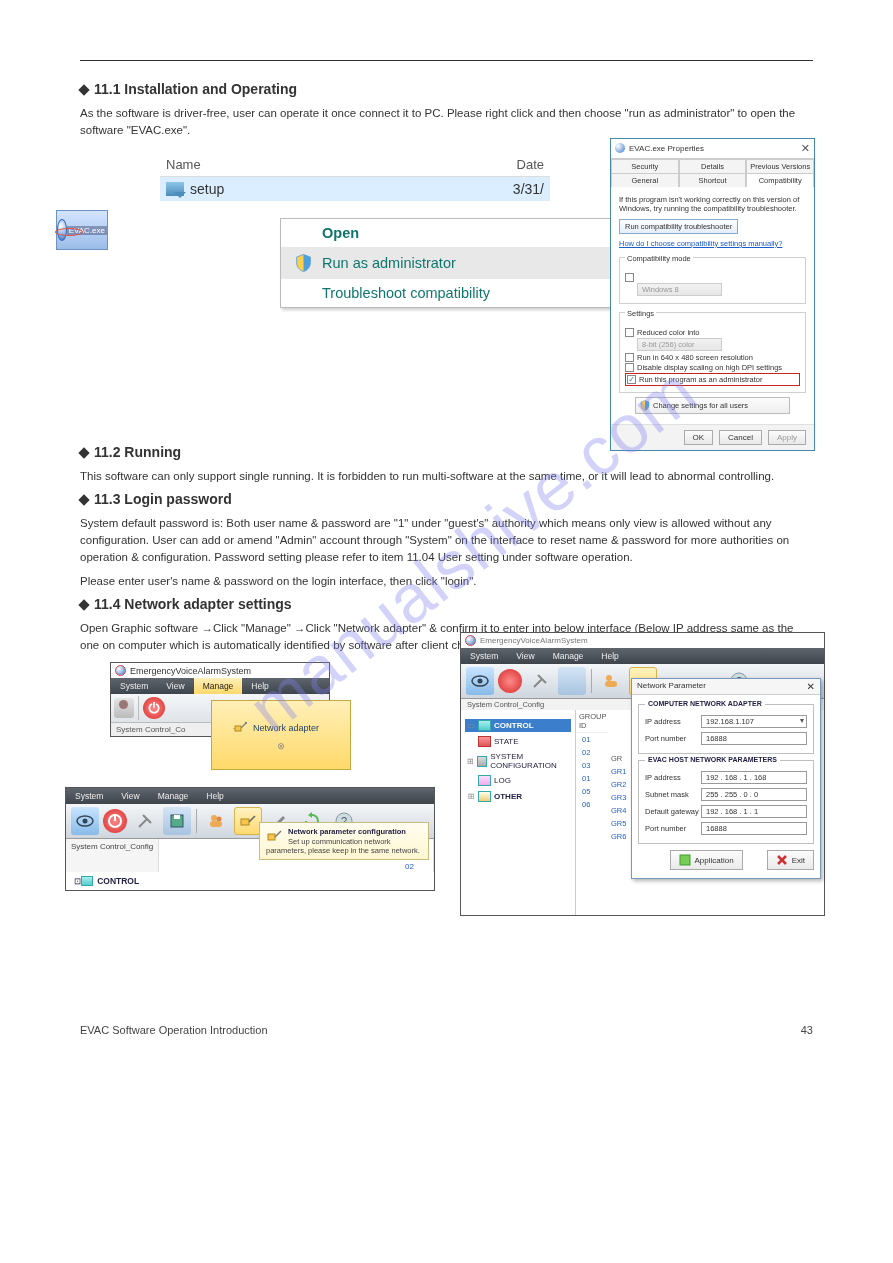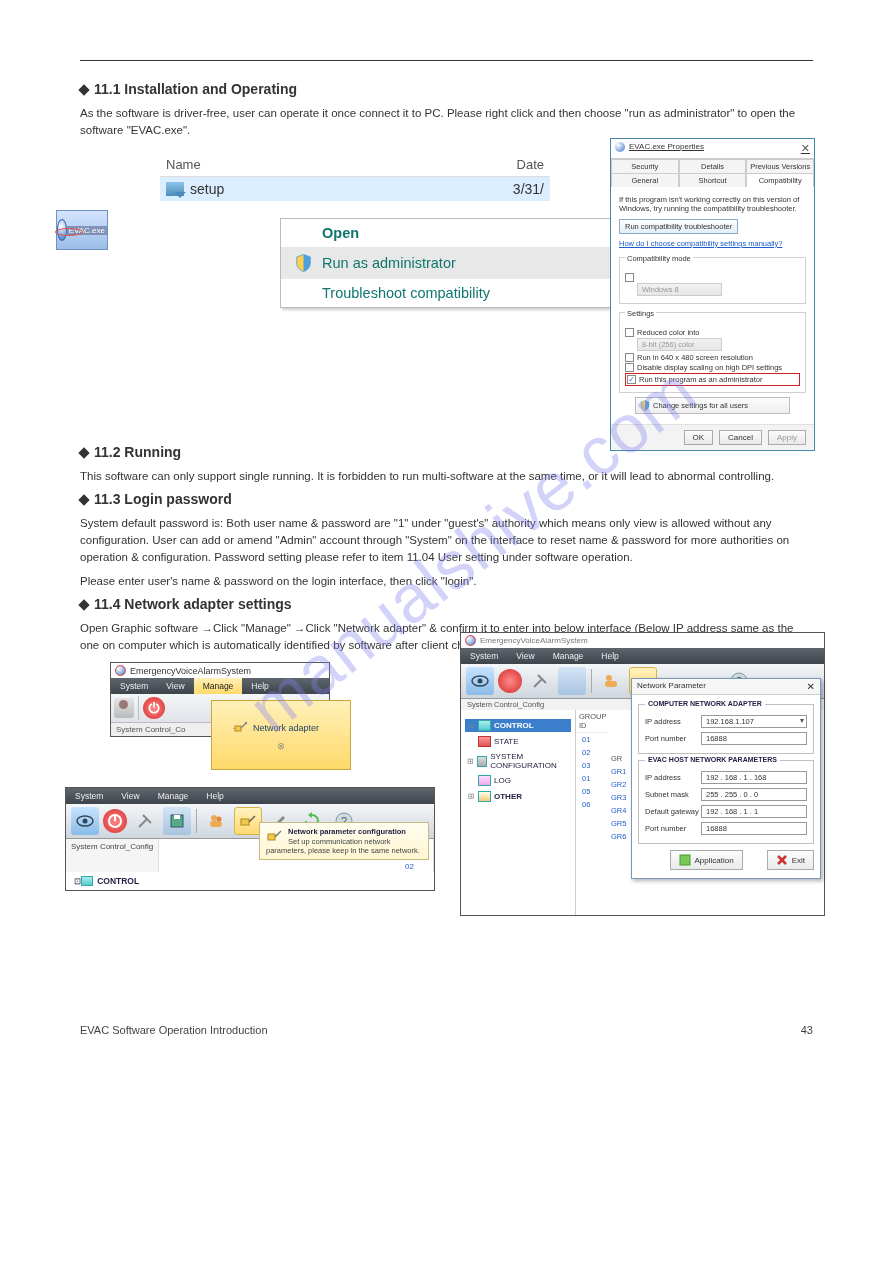--- a/index.html
+++ b/index.html
@@ -28,21 +28,21 @@
   .ex-row .icn:after{content:"";position:absolute;right:-2px;bottom:-2px;width:0;height:0;border-left:6px solid transparent;border-right:6px solid transparent;border-top:6px solid #4c8cbc;}
   .ex-row .nm { flex:1; }
   .ctxmenu { position:absolute; left:120px; top:65px; width:350px; background:#fff; border:1px solid #bbb; box-shadow:2px 2px 3px rgba(0,0,0,.2);}
   .ctx-item { display:flex; align-items:center; padding:6px 40px 6px 14px; font-size:14.5px; color:#0f766e;}
   .ctx-item.sel { background:#e8e8e8; }
   .ctx-item .shield { width:17px; height:20px; margin-right:10px; position:relative; }
   .ctx-item .shield svg{width:17px;height:20px;}
 
   
   .propdlg { position:absolute; right:-2px; top:-10px; width:205px; border:1px solid #4488aa; background:#fff; font-size:8px; color:#333;}
-  .propdlg .ttlbar { display:flex; background:#fff; padding:3px 4px; border-bottom:1px solid #ccc;text-decoration:underline;}
+  .propdlg .ttlbar { display:flex; align-items:center; background:#fff; padding:3px 4px; border-bottom:1px solid #ccc;}
   .propdlg .ttlbar .ico{width:10px;height:10px;border-radius:50%;background:radial-gradient(circle at 30% 30%,#fff,#3a78cc);margin-right:4px;}
   .propdlg .closebtn { margin-left:auto; color:#555; font-size:11px;}
   .tabsrow{display:flex;font-size:7.5px;}
   .tabsrow .tab{flex:1;text-align:center;padding:2px 1px;border:1px solid #ccc;border-bottom:none;background:#f4f4f4;}
   .tabsrow .tab.active{background:#fff;}
   .propbody { padding:6px 8px; }
   .propbody .smtxt{font-size:7.5px;line-height:1.3;margin:2px 0;}
   .propbody .link{color:#1a5dc8;text-decoration:underline;}
   .btn-trb{display:inline-block;border:1px solid #88aacc;background:linear-gradient(#fdfdff,#e4eef8);padding:2px 5px;font-size:7.5px;margin:3px 0;}
   .grp{border:1px solid #d0d0d0;margin:8px 0 2px 0;padding:5px;}

